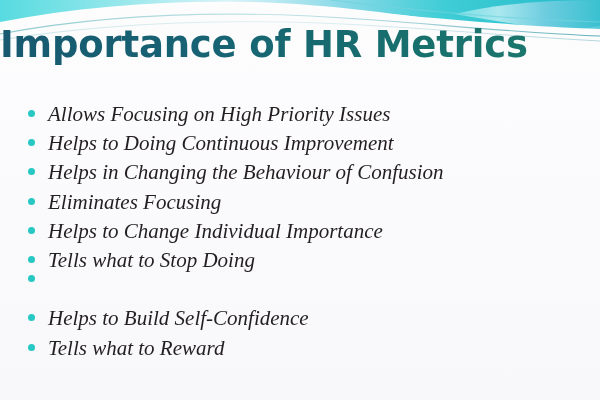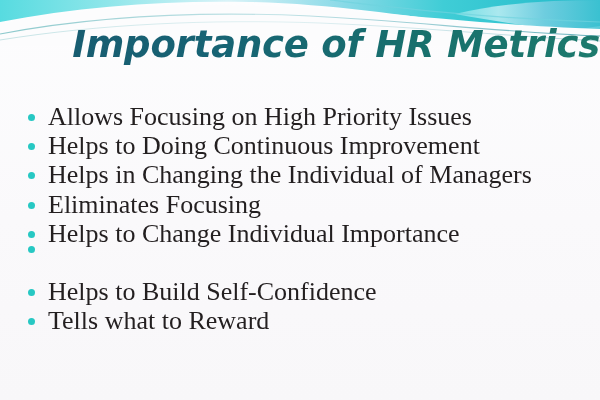--- a/index.html
+++ b/index.html
@@ -34,22 +34,21 @@
   #header-decoration svg {
     display: block;
   }
 
   
   #title-area {
     position: absolute;
     top: 22px;
     left: 0;
     width: 600px;
-    text-align: right;
-    font-style: italic;
+    text-align: left;
   }
   #slide-title {
     margin: 0;
     font-family: "DejaVu Sans", sans-serif;
     font-size: 37px;
     font-weight: bold;
     letter-spacing: -0.2px;
     line-height: 1.22;
     background: linear-gradient(95deg, #18596f 0%, #176374 35%, #18706d 70%, #1d7a6d 100%);
     -webkit-background-clip: text;
@@ -82,24 +81,25 @@
     width: 7px;
     height: 7px;
     border-radius: 50%;
     background: #27c8c3;
     margin-right: 13px;
     position: relative;
     top: -4px;
   }
   .bullet-text {
     font-family: "Liberation Serif", serif;
-    font-size: 26px;
+    font-size: 21px;
     line-height: 1.0;
     color: #231f20;
     white-space: nowrap;
+    font-style: italic;
   }
 </style>
 </head>
 <body>
 
 <div id="slide">
 
   <div id="header-decoration">
     <svg width="600" height="46" viewBox="0 0 600 46" xmlns="http://www.w3.org/2000/svg">
       <defs>
@@ -144,29 +144,33 @@
     <li class="bullet-row">
       <span class="bullet-marker"></span>
       <span class="bullet-text">Allows Focusing on High Priority Issues</span>
     </li>
     <li class="bullet-row">
       <span class="bullet-marker"></span>
       <span class="bullet-text">Helps to Doing Continuous Improvement</span>
     </li>
     <li class="bullet-row">
       <span class="bullet-marker"></span>
-      <span class="bullet-text">Helps in Changing the Individual of Managers</span>
+      <span class="bullet-text">Helps in Changing the Behaviour of Confusion</span>
     </li>
     <li class="bullet-row">
       <span class="bullet-marker"></span>
       <span class="bullet-text">Eliminates Focusing</span>
     </li>
     <li class="bullet-row">
       <span class="bullet-marker"></span>
       <span class="bullet-text">Helps to Change Individual Importance</span>
+    </li>
+    <li class="bullet-row">
+      <span class="bullet-marker"></span>
+      <span class="bullet-text">Tells what to Stop Doing</span>
     </li>
     <li class="bullet-row">
       <span class="bullet-marker"></span>
     </li>
     <li class="bullet-row">
       <span class="bullet-marker"></span>
       <span class="bullet-text">Helps to Build Self-Confidence</span>
     </li>
     <li class="bullet-row">
       <span class="bullet-marker"></span>

